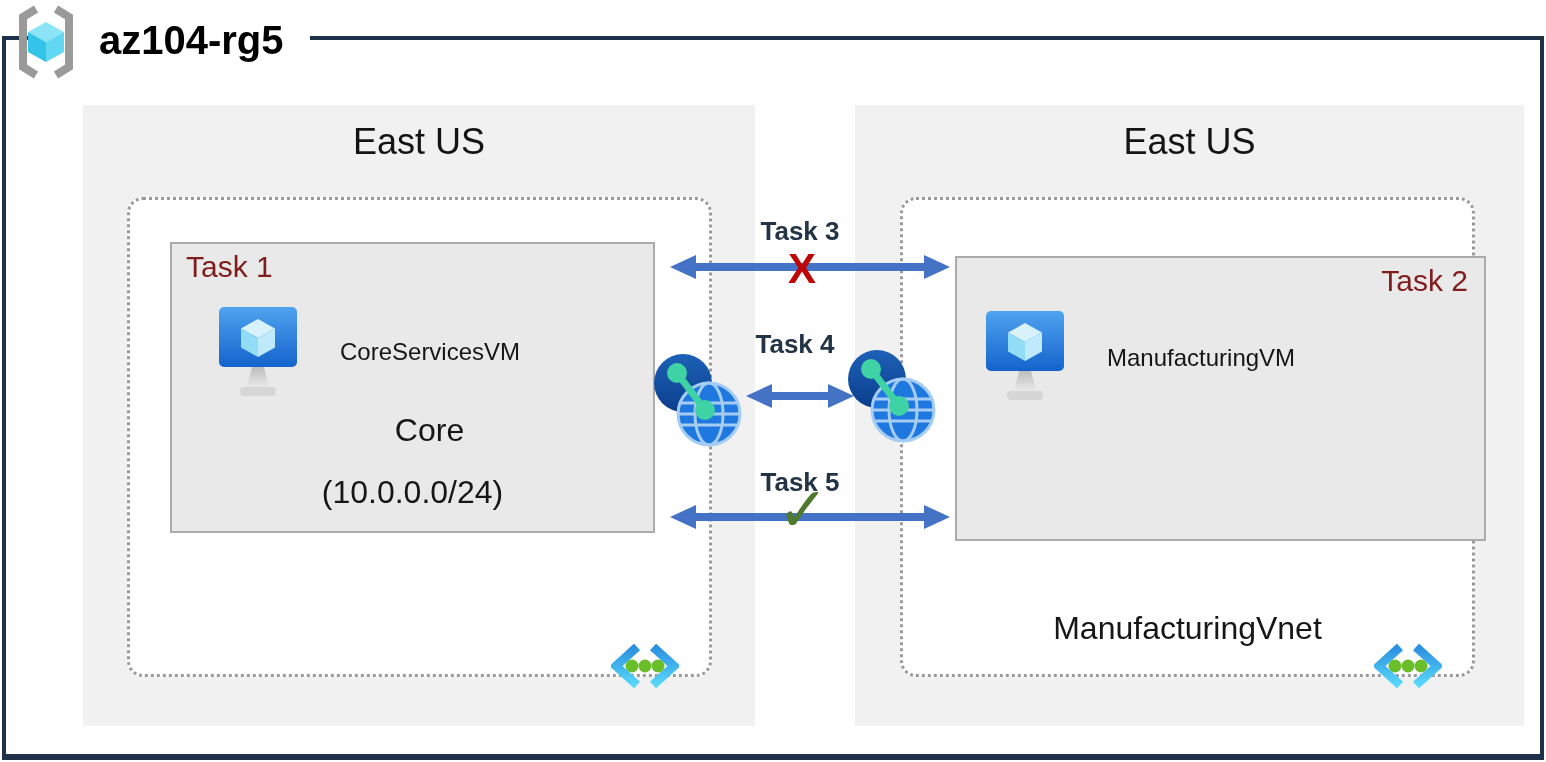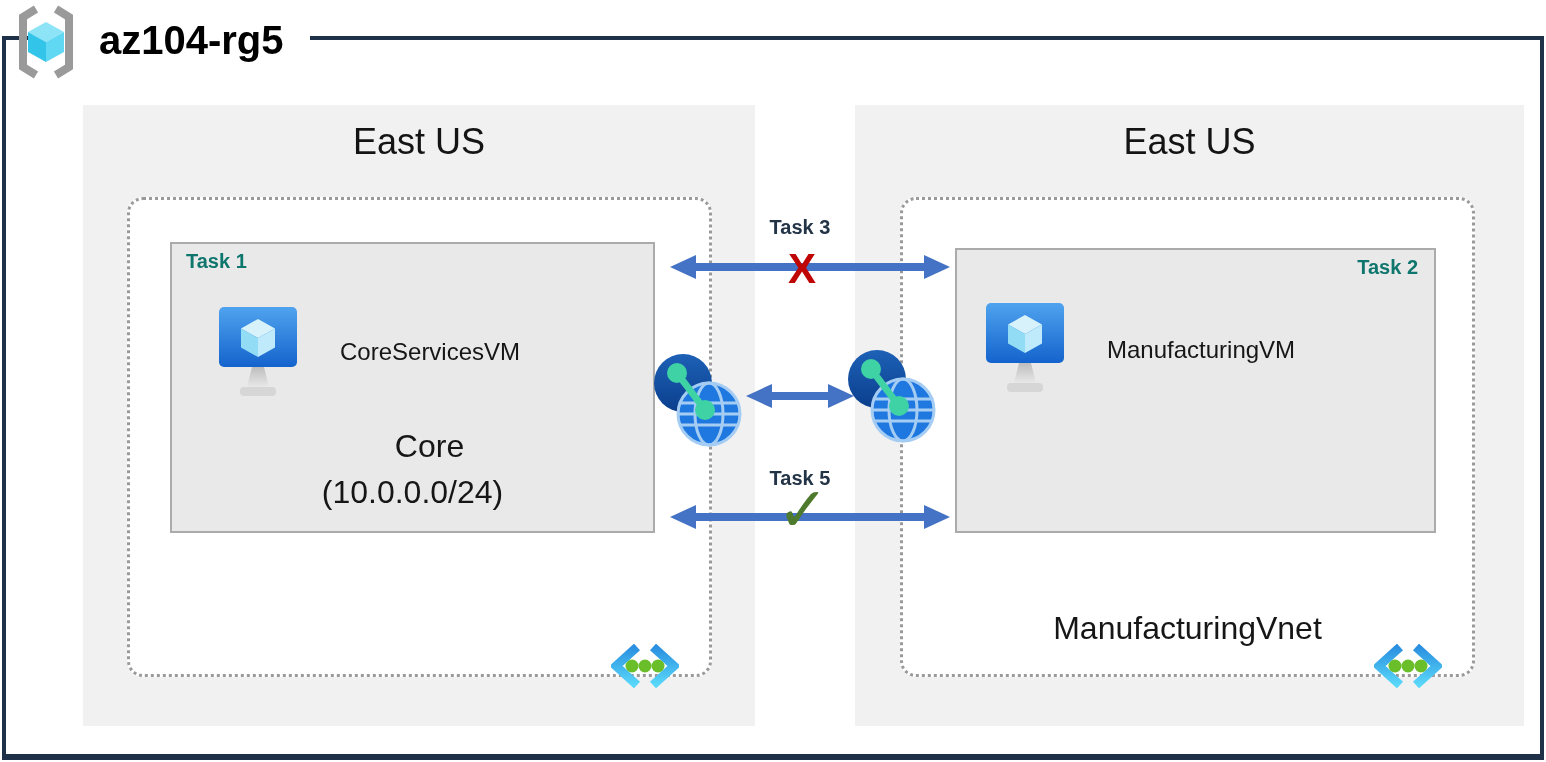--- a/index.html
+++ b/index.html
@@ -28,37 +28,37 @@
         border:3px dotted #9a9a9a;border-radius:16px;box-sizing:border-box;}
   .vnet-left{left:44px;width:585px;}
   .vnet-right{left:45px;width:575px;}
   .vnet-label{position:absolute;left:0;right:0;bottom:24px;text-align:center;
               font-size:32px;line-height:44px;color:#161616;}
   .vnet-icon{position:absolute;right:30px;bottom:-14px;}
 
   
   .subnet{position:absolute;background:#e9e9e9;border:2px solid #ababab;box-sizing:border-box;}
   .subnet-left{left:40px;top:42px;width:485px;height:291px;}
-  .subnet-right{left:52px;top:48px;width:481px;height:285px;}
-  .task-label{position:absolute;top:6px;font-size:20px;font-weight:bold;color:#0f766e;}
+  .subnet-right{left:52px;top:56px;width:531px;height:285px;}
+  .task-label{position:absolute;top:6px;font-size:30px;font-weight:normal;color:#7f1d1d;}
   .task-left{left:14px;} .task-right{right:16px;}
   .vm-icon{position:absolute;}
   .vm-icon-left{left:46px;top:62px;}
   .vm-icon-right{left:28px;top:52px;}
   .vm-name{position:absolute;font-size:24px;color:#161616;white-space:nowrap;}
   .vm-name-left{left:168px;top:94px;}
   .vm-name-right{left:150px;top:86px;}
   .subnet-name{position:absolute;left:0;right:0;text-align:center;font-size:32px;}
   .subnet-cidr{position:absolute;left:0;right:0;text-align:center;font-size:32px;}
-  .sn-l1{top:184px;padding-left:34px;} .sn-l2{top:230px;}
+  .sn-l1{top:168px;padding-left:34px;} .sn-l2{top:230px;}
   .sn-r1{top:176px;} .sn-r2{top:222px;}
 
   
   .arrow-layer{position:absolute;left:0;top:0;width:1546px;height:762px;z-index:3;pointer-events:none;}
-  .conn-label{position:absolute;width:200px;text-align:center;font-size:20px;
+  .conn-label{position:absolute;width:200px;text-align:center;font-size:26px;
               font-weight:bold;color:#243447;z-index:4;}
   .label-t3{left:700px;top:216px;}
   .label-t4{left:695px;top:329px;}
   .label-t5{left:700px;top:467px;}
   .marker-x{position:absolute;left:780px;top:247px;width:44px;line-height:44px;text-align:center;
             font-size:42px;font-weight:800;color:#c00505;z-index:4;}
   .marker-check{position:absolute;left:766px;top:474px;width:74px;line-height:72px;text-align:center;
             font-size:62px;font-weight:900;color:#4e7a2d;z-index:4;
             font-family:"DejaVu Sans","Liberation Sans",sans-serif;}
   .peer-icon{position:absolute;z-index:4;}
@@ -171,20 +171,21 @@
       <polygon points="854,396 828,384 828,408" stroke="none"></polygon>
     </g>
     <g fill="#4472c4" stroke="#4472c4">
       <line x1="692" y1="517" x2="928" y2="517" stroke-width="8"></line>
       <polygon points="670,517 696,505 696,529" stroke="none"></polygon>
       <polygon points="950,517 924,505 924,529" stroke="none"></polygon>
     </g>
   </svg>
 
   <div class="conn-label label-t3">Task 3</div>
+  <div class="conn-label label-t4">Task 4</div>
   <div class="conn-label label-t5">Task 5</div>
   <div class="marker-x">X</div>
   <div class="marker-check">✓</div>
 
   <svg class="peer-icon peer-left" width="92" height="100" viewBox="0 0 92 100">
     <circle cx="31" cy="33" r="29" fill="url(#pgb)"></circle>
     <circle cx="57" cy="64" r="31" fill="#1f78e0" stroke="#a5cdf4" stroke-width="3"></circle>
     <ellipse cx="57" cy="64" rx="14" ry="31" fill="none" stroke="#a5cdf4" stroke-width="3"></ellipse>
     <line x1="28" y1="53" x2="86" y2="53" stroke="#a5cdf4" stroke-width="3"></line>
     <line x1="26" y1="64" x2="88" y2="64" stroke="#a5cdf4" stroke-width="3"></line>

